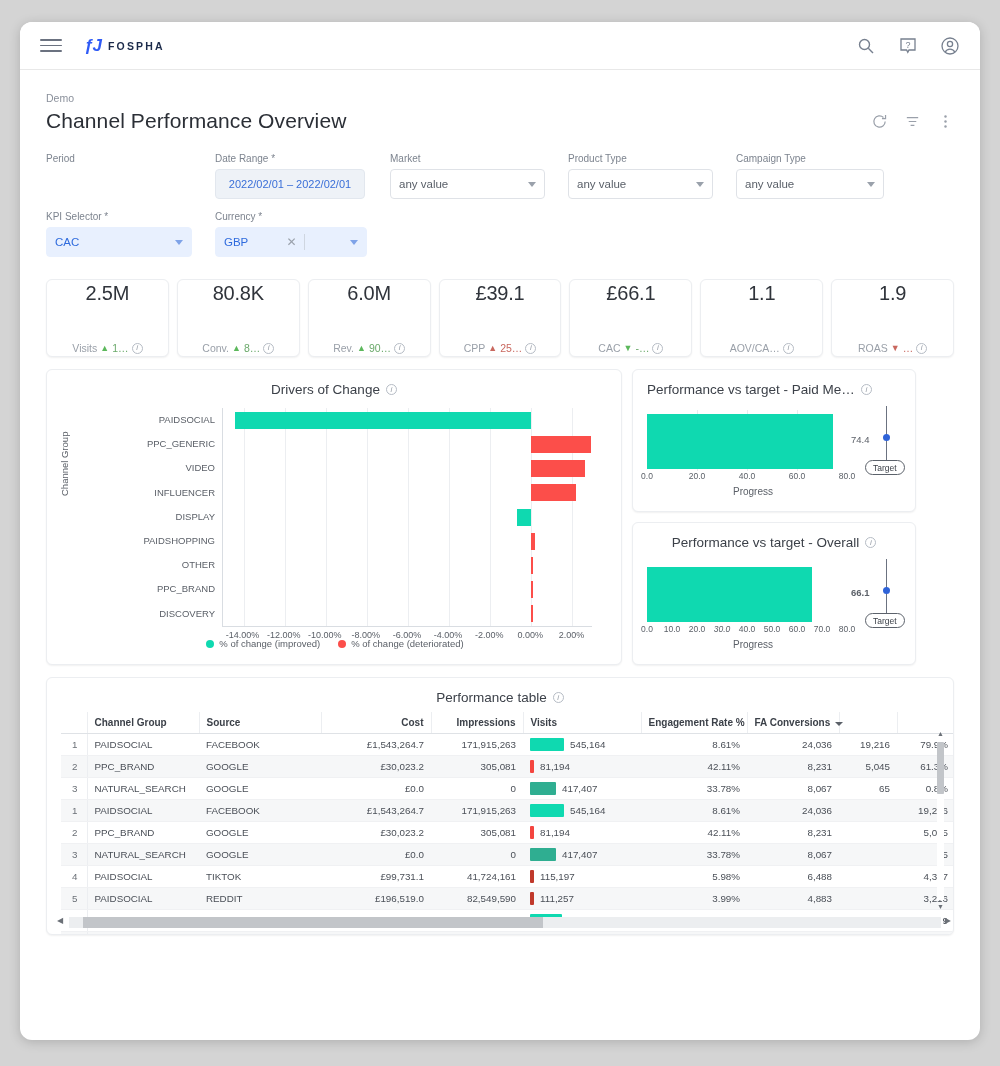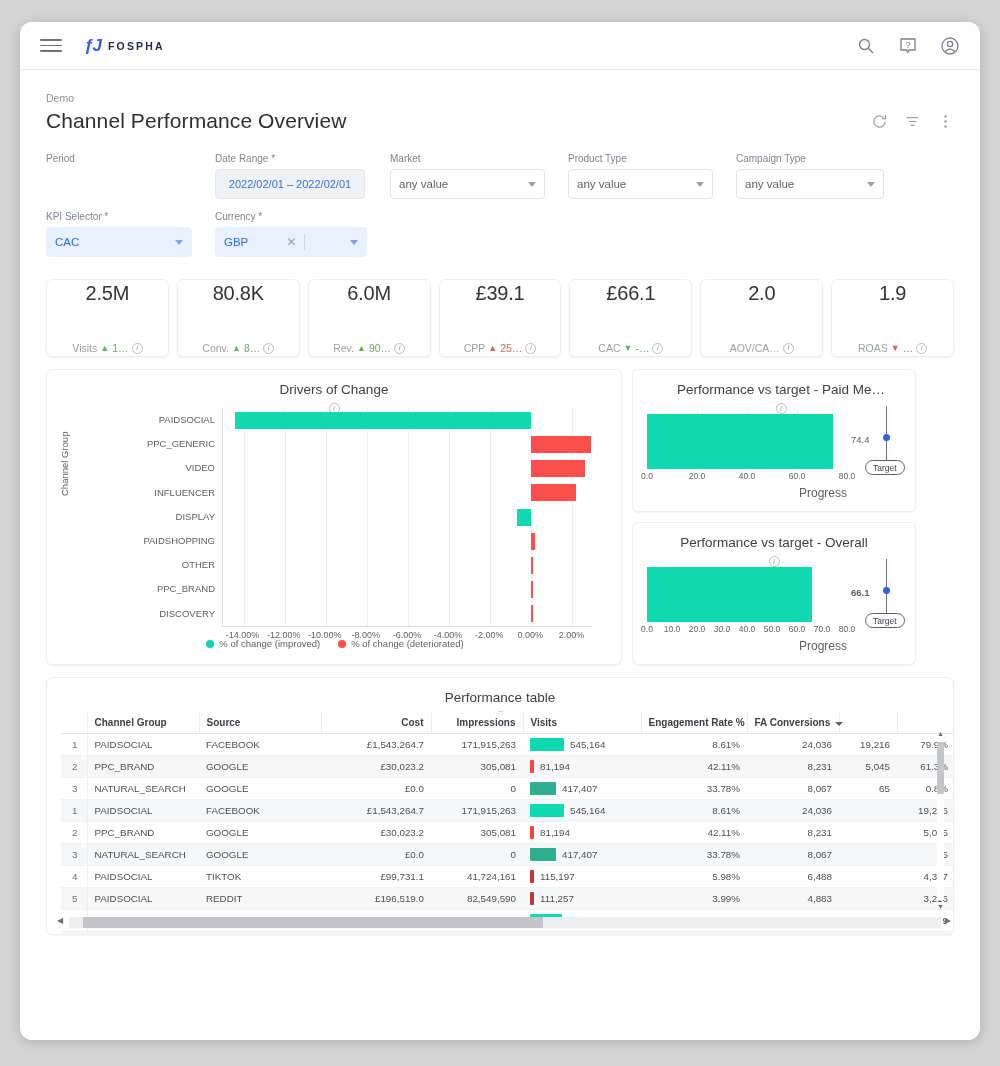--- a/index.html
+++ b/index.html
@@ -94,21 +94,21 @@
   }
 
   
   .charts-row { display:flex; gap:10px; margin-top:12px; }
   .card {
     border:1px solid #eceef1; border-radius:6px; background:#fff;
     box-shadow:0 1px 2px rgba(0,0,0,.06);
   }
   .card-title {
     display:flex; align-items:center; justify-content:center; gap:6px;
-    font-size:13.5px; color:#3c4149; padding-top:12px;flex-direction:column;
+    font-size:13.5px; color:#3c4149; padding-top:12px;
   }
   .card-title.left { justify-content:flex-start; padding-left:14px; font-size:13.5px;}
   #drivers-card { width:576px; height:296px; position:relative; }
   .right-col { display:flex; flex-direction:column; gap:10px; }
   .pvt-card { width:284px; height:143px; position:relative; }
 
   
   .dc { position:absolute; left:0; top:30px; width:576px; height:266px; }
   .cat-labels { position:absolute; left:40px; top:8px; width:128px; }
   .cat-labels div { height:24.2px; line-height:24.2px; text-align:right; font-size:9.5px; color:#5b6068; }
@@ -126,21 +126,21 @@
   .xticks span { position:absolute; font-size:9px; color:#5b6068; transform:translateX(-50%); white-space:nowrap;}
   .legend { position:absolute; left:0; width:576px; top:268px; display:flex; justify-content:center; gap:18px; font-size:9.5px; color:#5b6068;}
   .legend i { width:8px;height:8px;border-radius:50%;display:inline-block;margin-right:5px; vertical-align:-1px;}
 
   
   .pvt-plot { position:absolute; left:14px; top:44px; width:200px; height:55px; }
   .pvt-bar { position:absolute; left:0; top:0; height:55px; background:#0fd9b0; }
   .pvt-grid { position:absolute; top:-4px; bottom:-2px; width:1px; background:#e8ebee; }
   .pvt-ticks { position:absolute; left:14px; top:101px; width:200px; height:12px; }
   .pvt-ticks span { position:absolute; font-size:8.5px; color:#5b6068; transform:translateX(-50%); }
-  .pvt-prog { position:absolute; left:14px; top:116px; width:200px; text-align:right; font-size:12px; color:#5b6068;}
+  .pvt-prog { position:absolute; left:20px; top:116px; width:200px; text-align:center; font-size:10px; color:#5b6068;}
   .pvt-val { position:absolute; font-size:9.5px; color:#5b6068; }
   .tgt-line { position:absolute; width:1.4px; background:#6b7280; }
   .tgt-dot { position:absolute; width:7px;height:7px;border-radius:50%;background:#2f63d8; }
   .tgt-pill {
     position:absolute; border:1px solid #5c626b; border-radius:9px; background:#fff;
     font-size:8.5px; color:#3c4149; padding:1.5px 7px;
   }
 
   
   .table-card { margin-top:12px; width:100%; height:258px; position:relative; overflow:hidden;}
@@ -337,21 +337,21 @@
       <div class="kpi">
         <div class="kpi-val">£66.1</div>
         <div class="kpi-sub">
           <span>CAC</span>
           <span class="down">▼</span>
           <span class="gtxt">-…</span>
           <span class="infodot">i</span>
         </div>
       </div>
       <div class="kpi">
-        <div class="kpi-val">2.0</div>
+        <div class="kpi-val">1.1</div>
         <div class="kpi-sub">
           <span>AOV/CA…</span>
           <span class="infodot">i</span>
         </div>
       </div>
       <div class="kpi">
         <div class="kpi-val">1.9</div>
         <div class="kpi-sub">
           <span>ROAS</span>
           <span class="down bad">▼</span>

